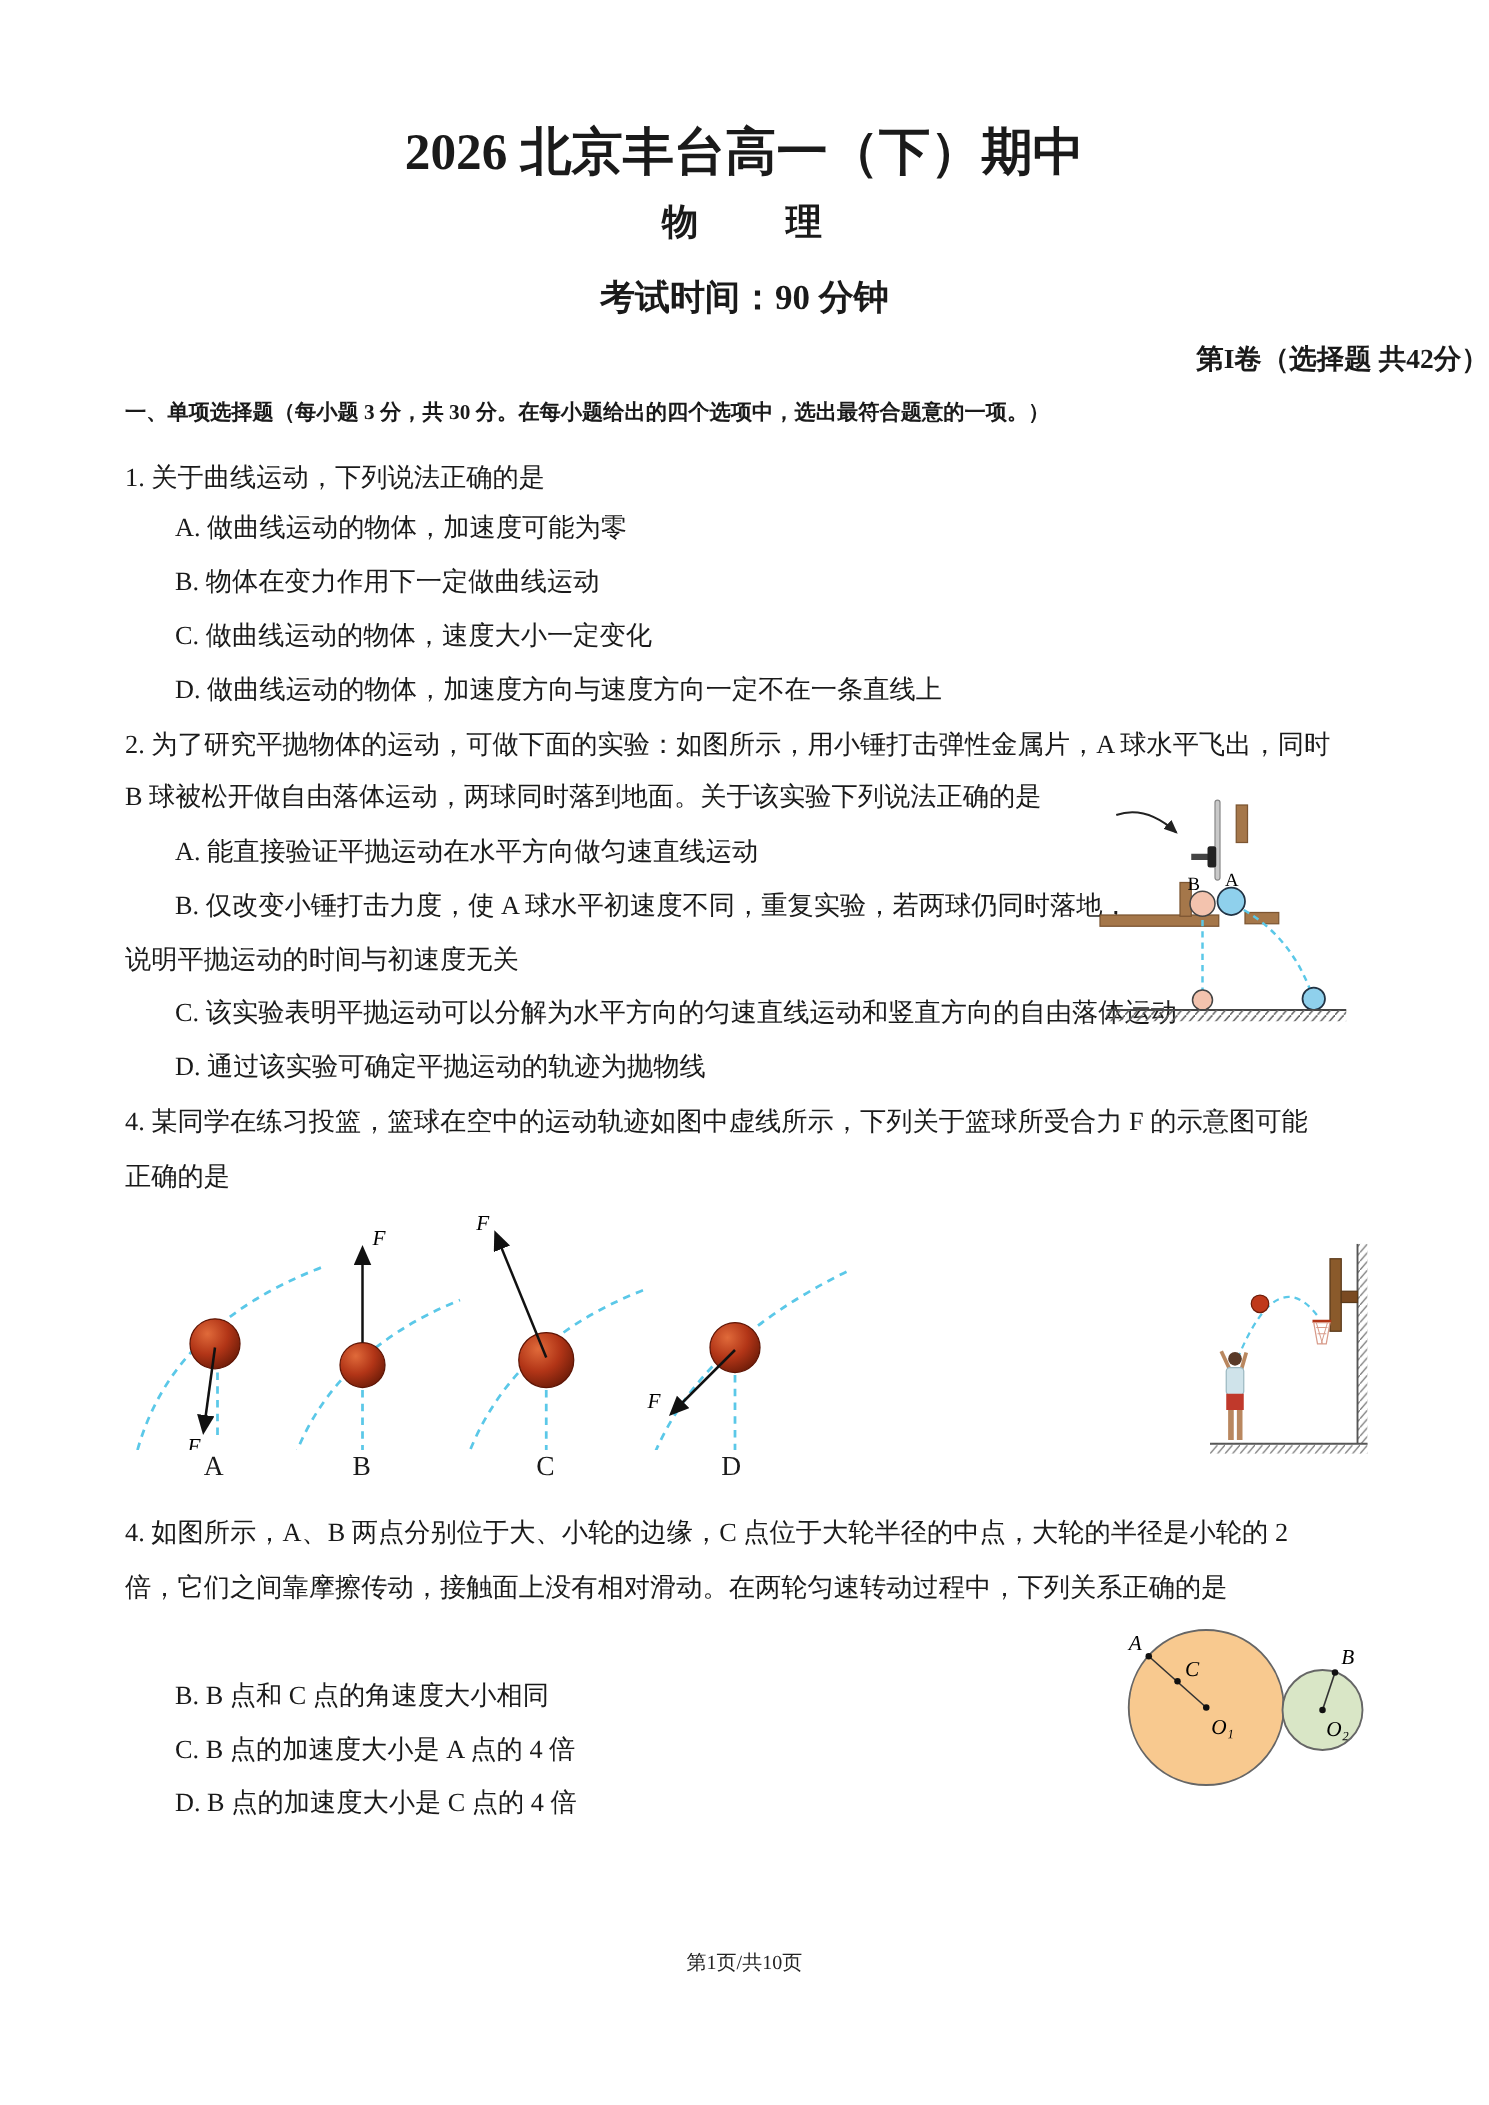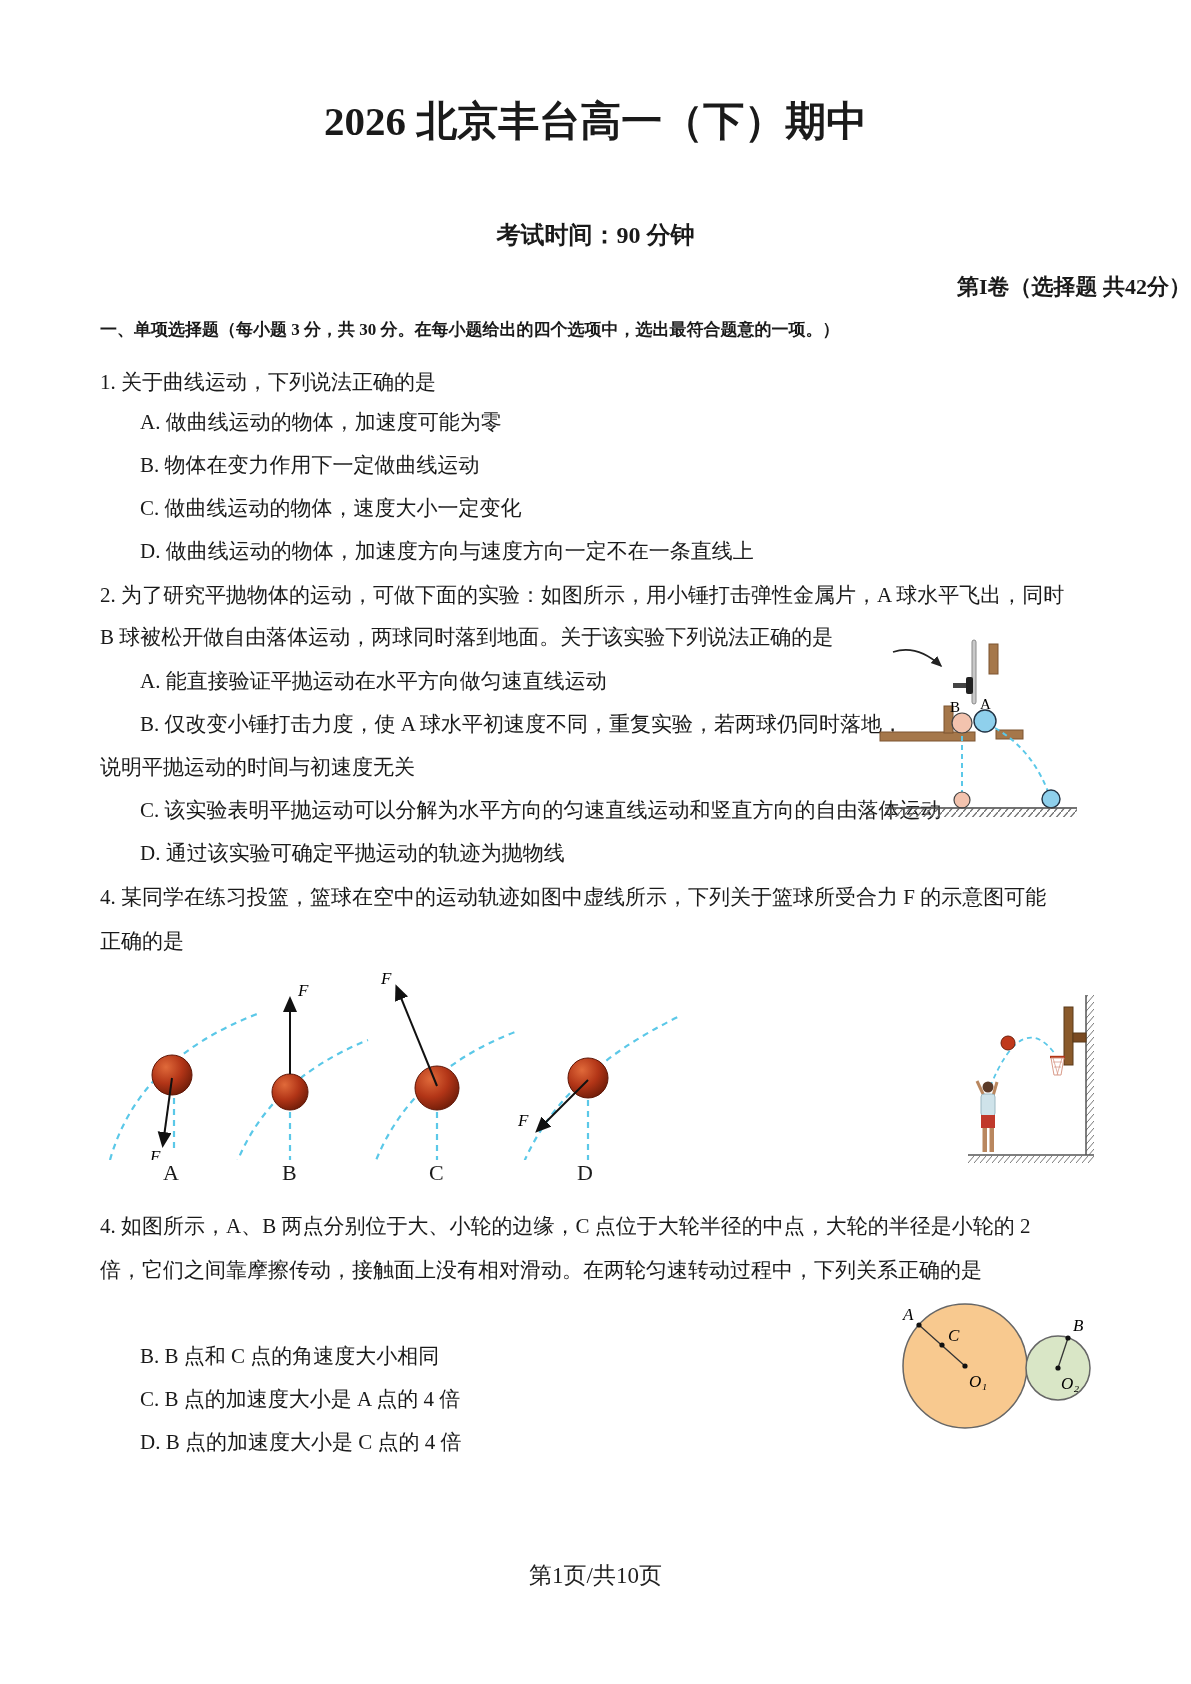--- a/index.html
+++ b/index.html
@@ -9,37 +9,38 @@
     background:#ffffff;
     font-family:"Liberation Serif","DejaVu Serif",serif;
     color:#1a1a1a;
     overflow:hidden;
   }
   .line{position:absolute;font-size:21px;white-space:nowrap;}
   .center{left:0;width:1191px;text-align:center;}
   .bold{font-weight:bold;}
   .title{font-size:41px;}
   .subject{font-size:29px;letter-spacing:4px;}
-  .examtime{font-size:24px;}
+  .examtime{font-size:28px;}
   .part{font-size:22px;text-align:right;}
   .section{font-size:17px;}
   .opt{left:140px;}
   .stem{left:100px;}
   .fig{position:absolute;}
   .diaglabel{position:absolute;font-size:22px;font-family:"Liberation Serif",serif;}
-  .footer{font-size:23px;color:#222;}
+  .footer{font-size:16px;color:#222;}
   svg text{font-family:"Liberation Serif","DejaVu Serif",serif;}
   .var{font-style:italic;}
 </style>
 </head>
 <body>
 
 <div class="page">
 
   <div class="line center bold title" style="top:94px">2026 北京丰台高一（下）期中</div>
+  <div class="line center bold subject" style="top:158px">物　　理</div>
   <div class="line center bold examtime" style="top:219px">考试时间：90 分钟</div>
   <div class="line center bold part" style="top:272px">第I卷（选择题 共42分）</div>
   <div class="line bold section stem" style="top:318px">一、单项选择题（每小题 3 分，共 30 分。在每小题给出的四个选项中，选出最符合题意的一项。）</div>
 
   <div class="line stem" style="top:368px">1. 关于曲线运动，下列说法正确的是</div>
   <div class="line opt" style="top:408px">A. 做曲线运动的物体，加速度可能为零</div>
   <div class="line opt" style="top:494px">C. 做曲线运动的物体，速度大小一定变化</div>
   <div class="line opt" style="top:451px">B. 物体在变力作用下一定做曲线运动</div>
   <div class="line opt" style="top:537px">D. 做曲线运动的物体，加速度方向与速度方向一定不在一条直线上</div>
 

